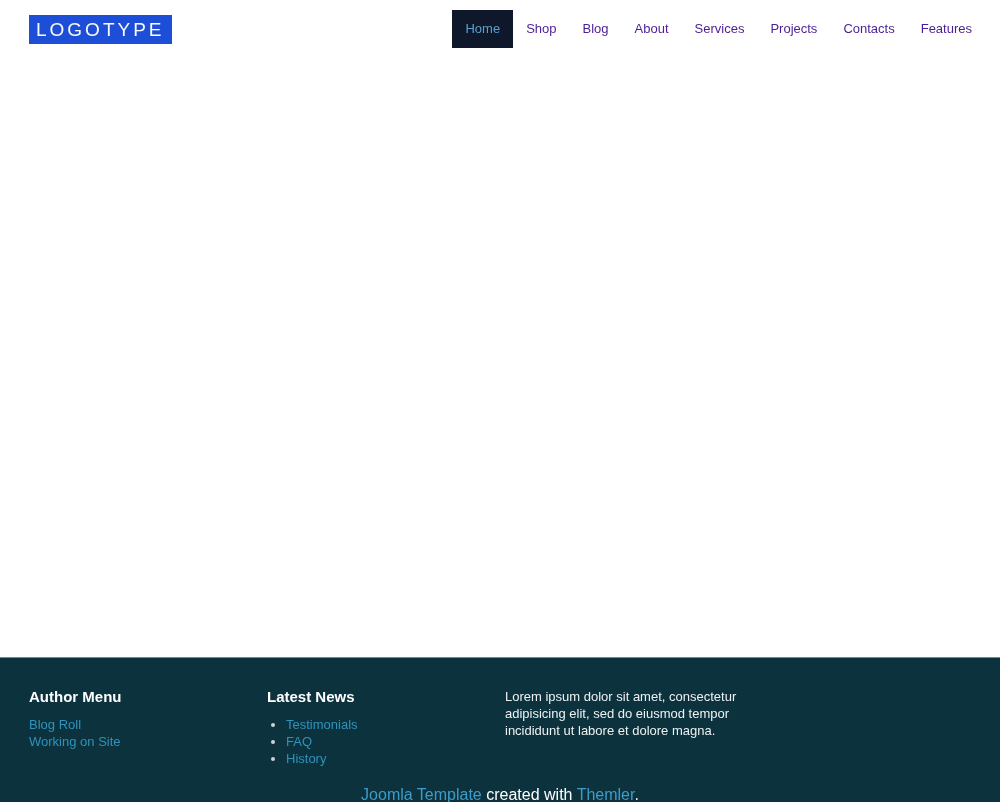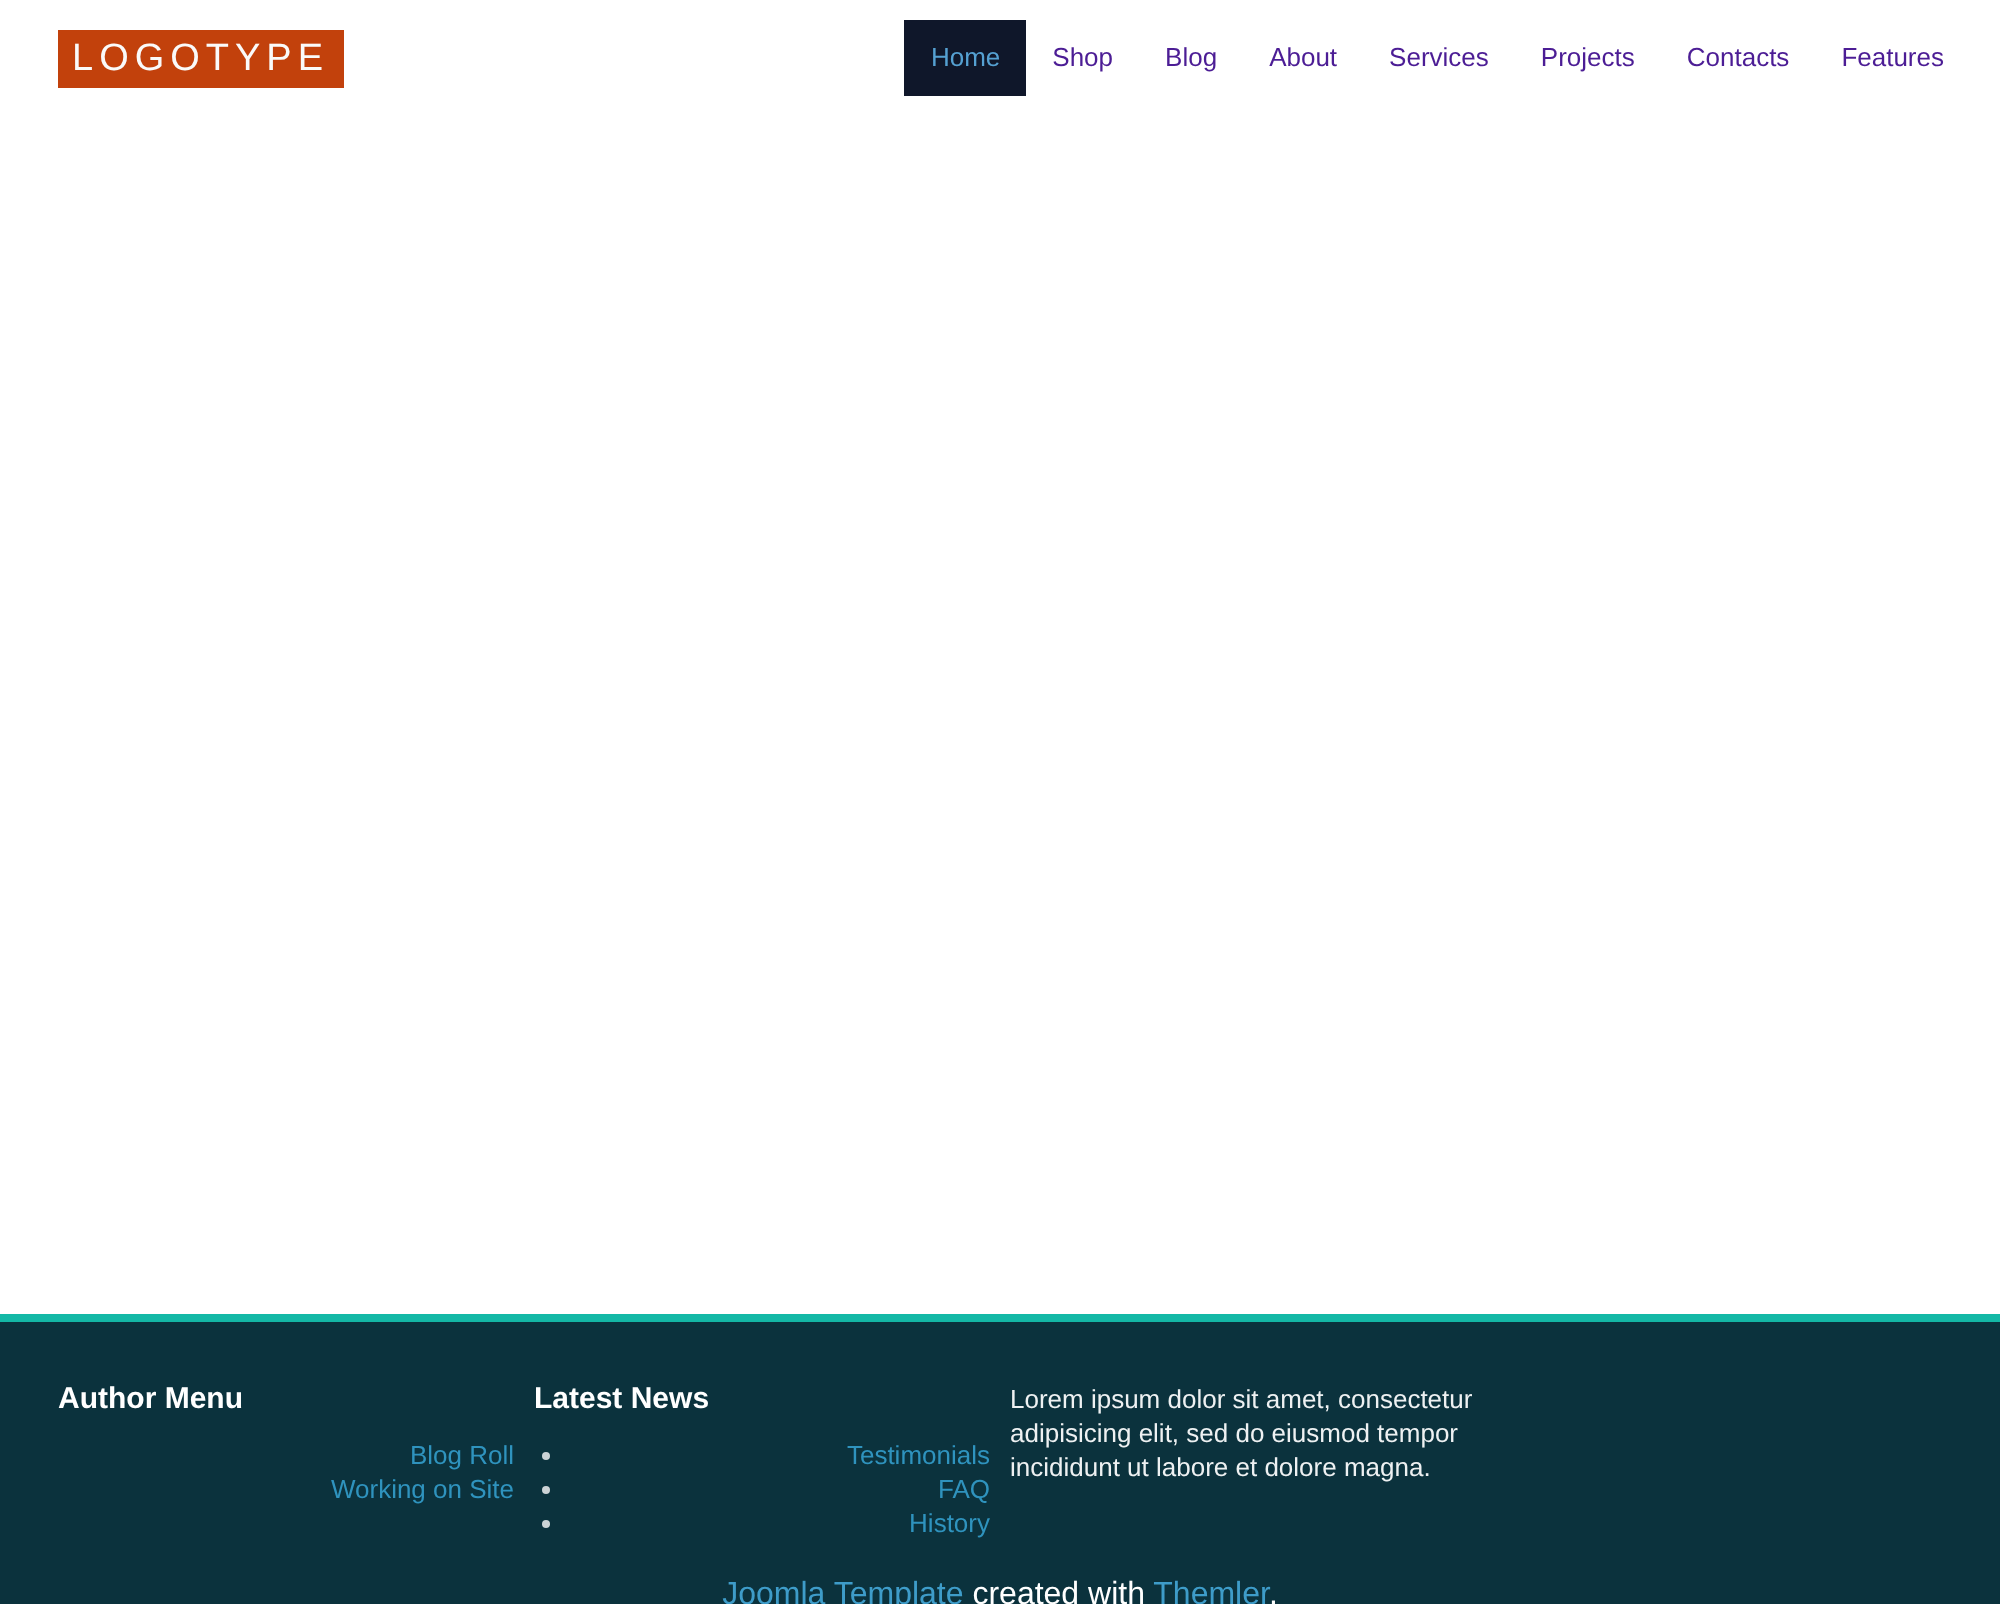--- a/index.html
+++ b/index.html
@@ -24,21 +24,21 @@
     width: 970px;
     margin: 0 auto;
     display: flex;
     justify-content: space-between;
     align-items: flex-start;
   }
   .logo {
     display: inline-block;
     margin-top: 15px;
     margin-left: 14px;
-    background: #c2410c;
+    background: #1d4ed8;
     color: #fafafa;
     font-size: 19px;
     line-height: 23px;
     letter-spacing: 3px;
     padding: 3px 7px;
     text-decoration: none;
     cursor: pointer;
   }
   .nav { display: flex; margin-top: 10px; }
   .nav-item {
@@ -57,37 +57,37 @@
   }
 
   
   .main { flex: 1 1 auto; background: #ffffff; }
 
   
   .footer {
     flex: 0 0 auto;
     height: 145px;
     background: #0b323d;
-    border-top: 4px solid #14b8a6;
+    border-top: 1px solid #14b8a6;
     padding-top: 30px;
     color: #ffffff;
   }
   .footer-cols {
     display: flex;
     padding-left: 29px;
   }
   .footer-col { width: 238px; flex: 0 0 auto; padding-right: 10px; }
   .footer-col h3 {
     margin: 0 0 10px 0;
     font-size: 15px;
     line-height: 18px;
     font-weight: bold;
     color: #ffffff;
   }
-  .plain-list, .bullet-list { margin: 0; padding: 0; text-align: right; }
+  .plain-list, .bullet-list { margin: 0; padding: 0; }
   .plain-list { list-style: none; }
   .bullet-list { list-style: disc; padding-left: 19px; }
   .footer-col li { line-height: 17px; font-size: 13px; color: #ccd3d6; }
   .footer-col a {
     color: #2f93be;
     text-decoration: none;
     font-size: 13px;
     cursor: pointer;
   }
   .footer-text {

